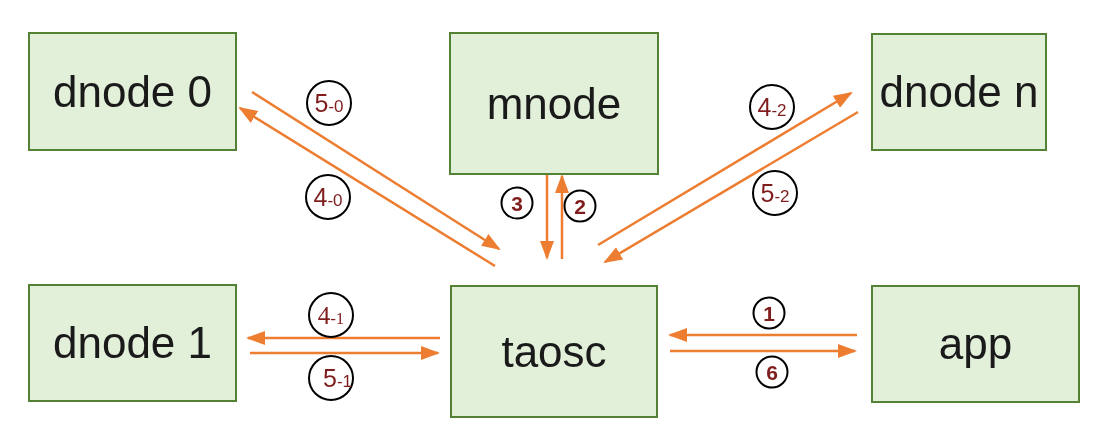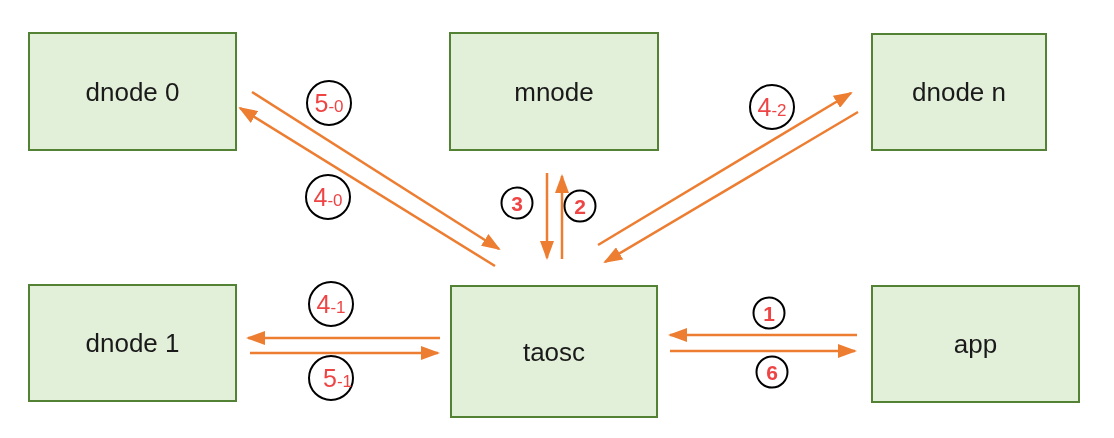--- a/index.html
+++ b/index.html
@@ -27,36 +27,36 @@
   #arrowhead path{fill:var(--arrow);}
   .node{
     position:absolute;
     box-sizing:border-box;
     background:var(--node-fill);
     border:2px solid var(--node-border);
     display:flex;
     align-items:center;
     justify-content:center;
     color:var(--text);
-    font-size:26px;
+    font-size:44px;
     line-height:1;
     white-space:nowrap;
   }
   .edge-label{
     position:absolute;
     box-sizing:border-box;
     background:var(--label-fill);
     border:2px solid var(--label-border);
     border-radius:50%;
     width:46px;height:46px;
     display:flex;
     align-items:center;
     justify-content:center;
     transform:translate(-50%,-50%);
-    color:#ef4444;
+    color:#7f1d1d;
   }
   .edge-label .lbl-text{display:inline-block;line-height:1;white-space:nowrap;}
   .edge-label .main{font-size:25px;}
   .edge-label .suffix{font-size:17px;}
   .edge-label--digit{
     width:33px;height:33px;
     border-width:2.5px;
   }
   .edge-label--digit .main{font-size:21px;font-weight:600;}
 </style>
@@ -81,21 +81,21 @@
         <line x1="440" y1="338" x2="248" y2="338" stroke="#ed7d31" stroke-width="2.5" marker-end="url(#arrowhead)"></line>
         <line x1="250" y1="353" x2="438" y2="353" stroke="#ed7d31" stroke-width="2.5" marker-end="url(#arrowhead)"></line>
         <line x1="857" y1="335" x2="670" y2="335" stroke="#ed7d31" stroke-width="2.5" marker-end="url(#arrowhead)"></line>
         <line x1="670" y1="351" x2="855" y2="351" stroke="#ed7d31" stroke-width="2.5" marker-end="url(#arrowhead)"></line>
       </g>
   </svg>
 
   <div class="node" style="left: 28px; top: 32px; width: 209px; height: 119px;">
     <span class="node-label">dnode 0</span>
   </div>
-  <div class="node" style="left: 449px; top: 32px; width: 210px; height: 119px;">
+  <div class="node" style="left: 449px; top: 32px; width: 210px; height: 143px;">
     <span class="node-label">mnode</span>
   </div>
   <div class="node" style="left: 871px; top: 33px; width: 176px; height: 118px;">
     <span class="node-label">dnode n</span>
   </div>
   <div class="node" style="left: 28px; top: 284px; width: 209px; height: 118px;">
     <span class="node-label">dnode 1</span>
   </div>
   <div class="node" style="left: 450px; top: 285px; width: 208px; height: 133px;">
     <span class="node-label">taosc</span>
@@ -112,21 +112,24 @@
   </div>
   <div class="edge-label edge-label--digit" style="left: 517px; top: 203px;">
     <span class="lbl-text"><span class="main">3</span></span>
   </div>
   <div class="edge-label edge-label--digit" style="left: 580px; top: 206px;">
     <span class="lbl-text"><span class="main">2</span></span>
   </div>
   <div class="edge-label" style="left: 772px; top: 107px;">
     <span class="lbl-text"><span class="main">4</span><span class="suffix">-2</span></span>
   </div>
-  <div class="edge-label" style="left: 331px; top: 304px;">
+  <div class="edge-label" style="left: 775px; top: 193px;">
+    <span class="lbl-text"><span class="main">5</span><span class="suffix">-2</span></span>
+  </div>
+  <div class="edge-label" style="left: 331px; top: 315px; font-family: Liberation Serif, serif;">
     <span class="lbl-text"><span class="main">4</span><span class="suffix">-1</span></span>
   </div>
   <div class="edge-label" style="left: 331px; top: 378px; justify-content: flex-end;">
     <span class="lbl-text"><span class="main">5</span><span class="suffix">-1</span></span>
   </div>
   <div class="edge-label edge-label--digit" style="left: 769px; top: 313px;">
     <span class="lbl-text"><span class="main">1</span></span>
   </div>
   <div class="edge-label edge-label--digit" style="left: 772px; top: 372px;">
     <span class="lbl-text"><span class="main">6</span></span>

